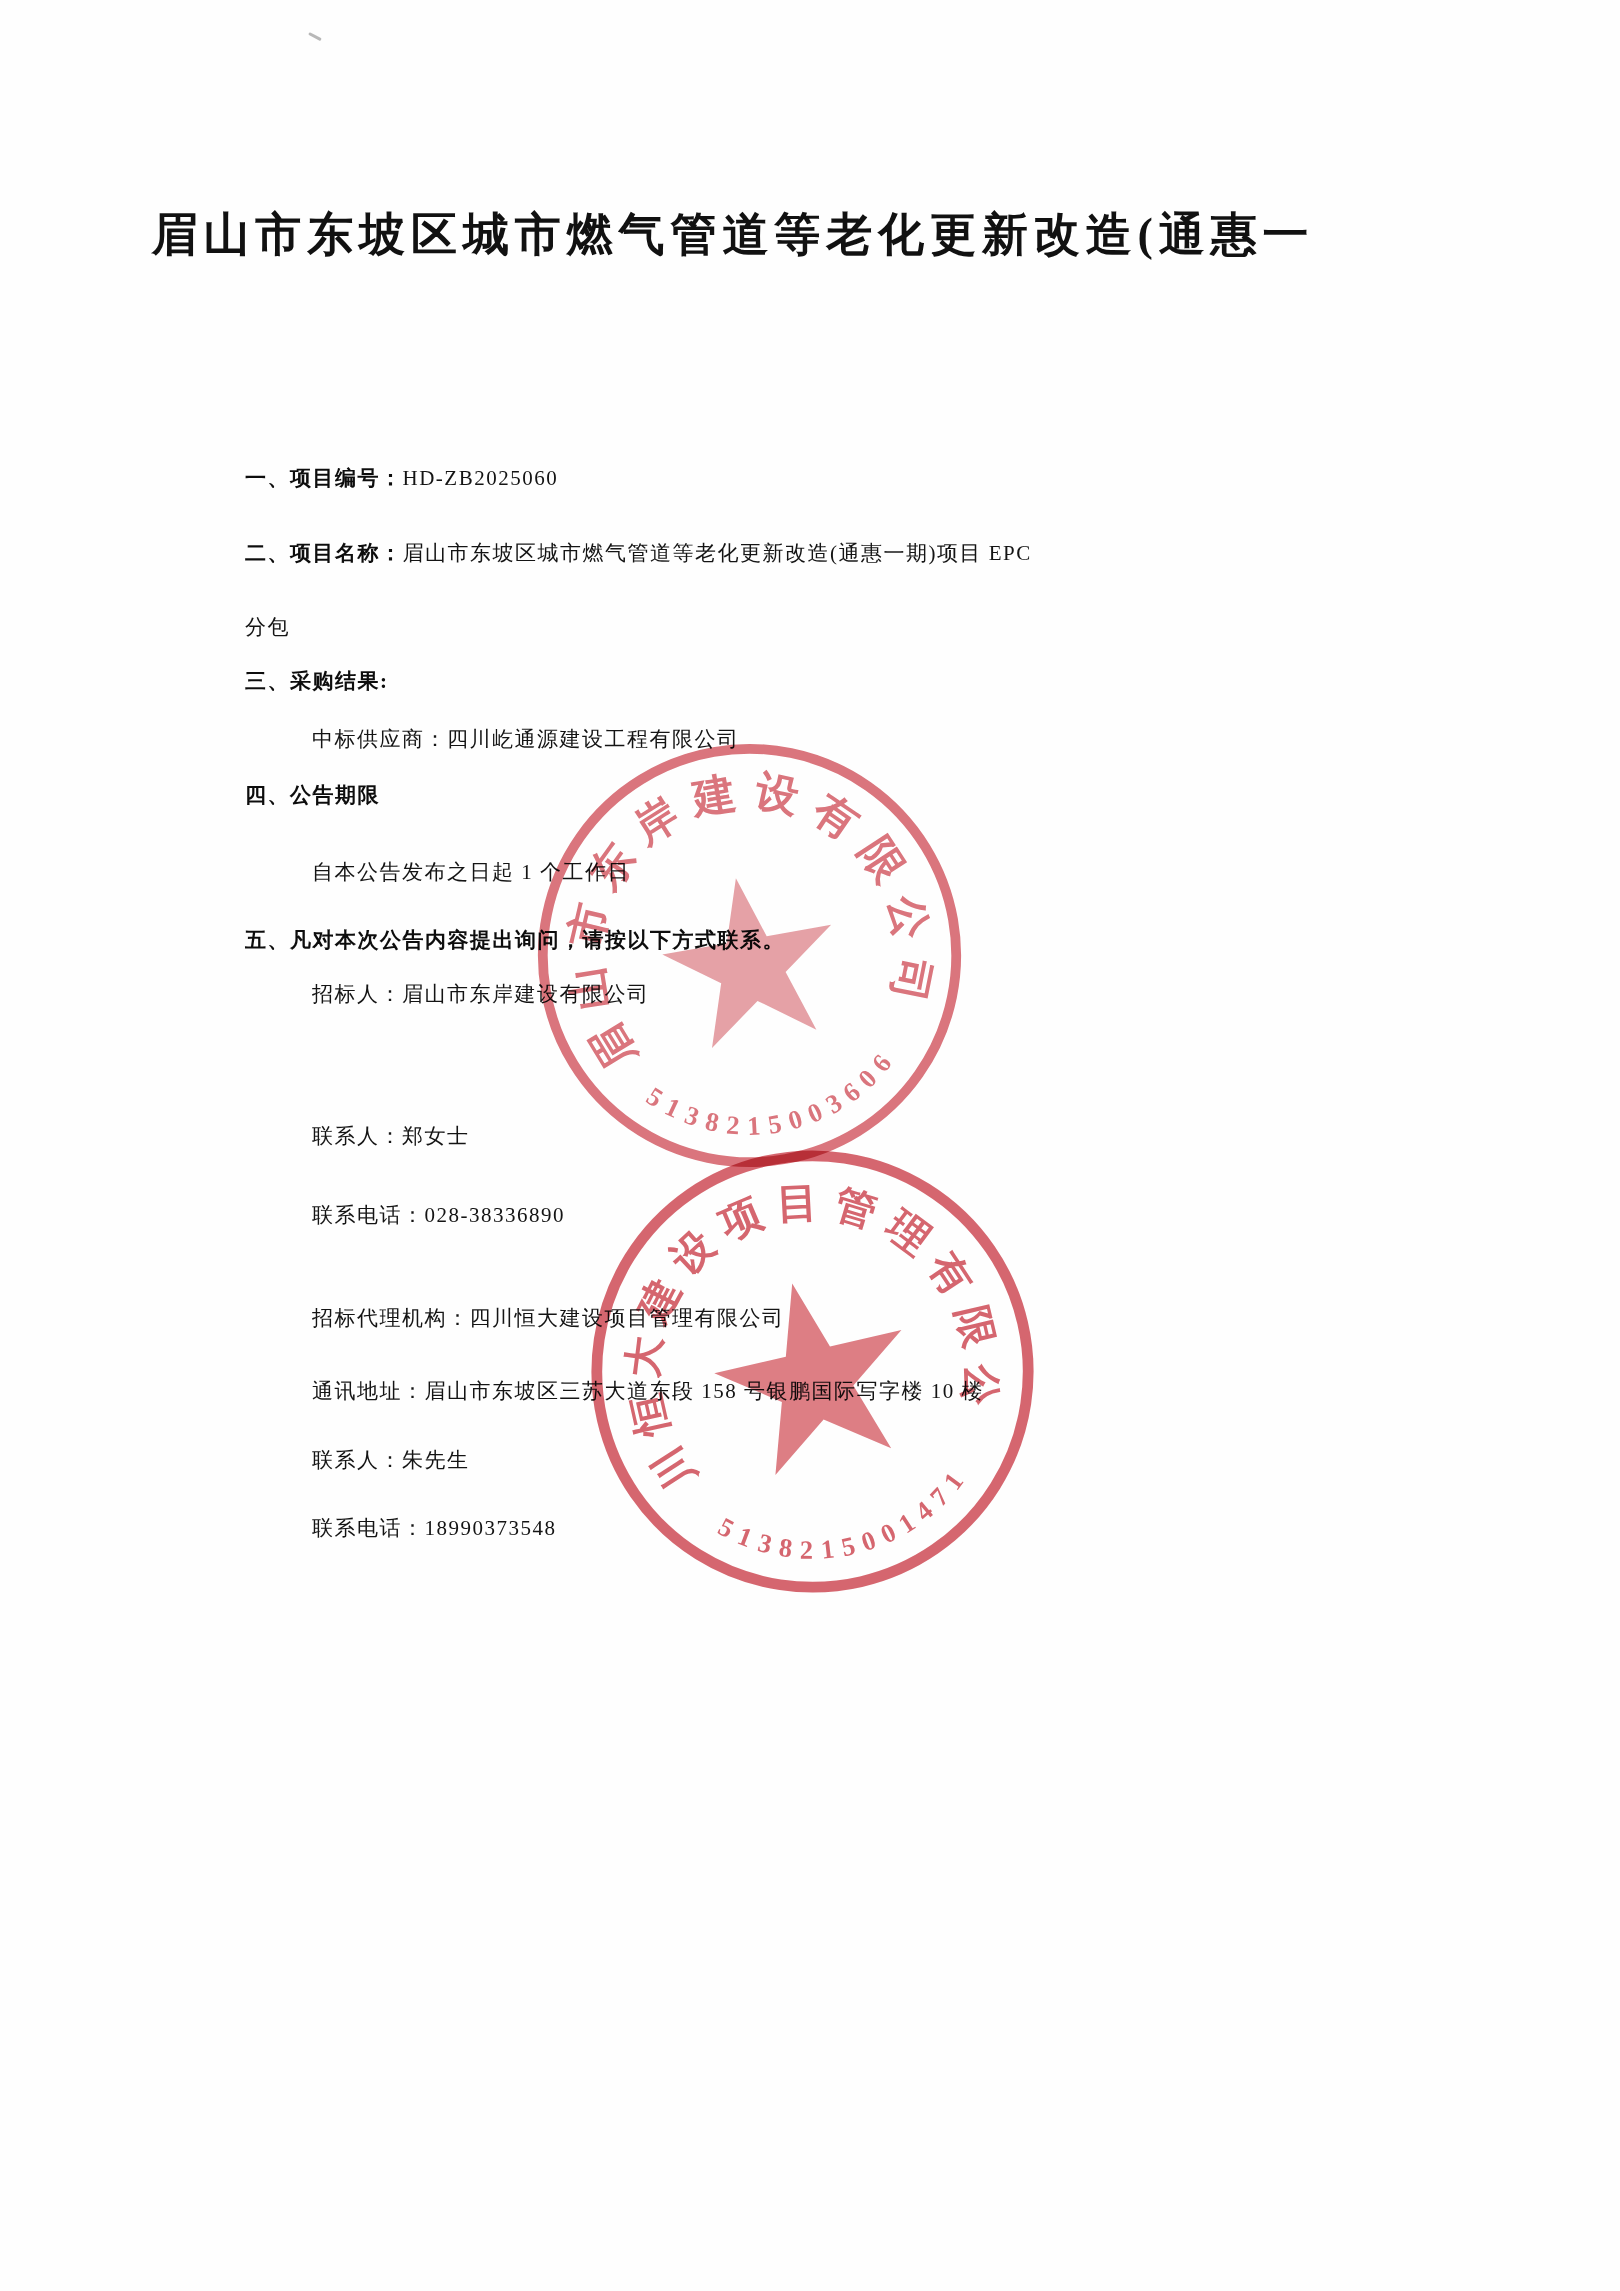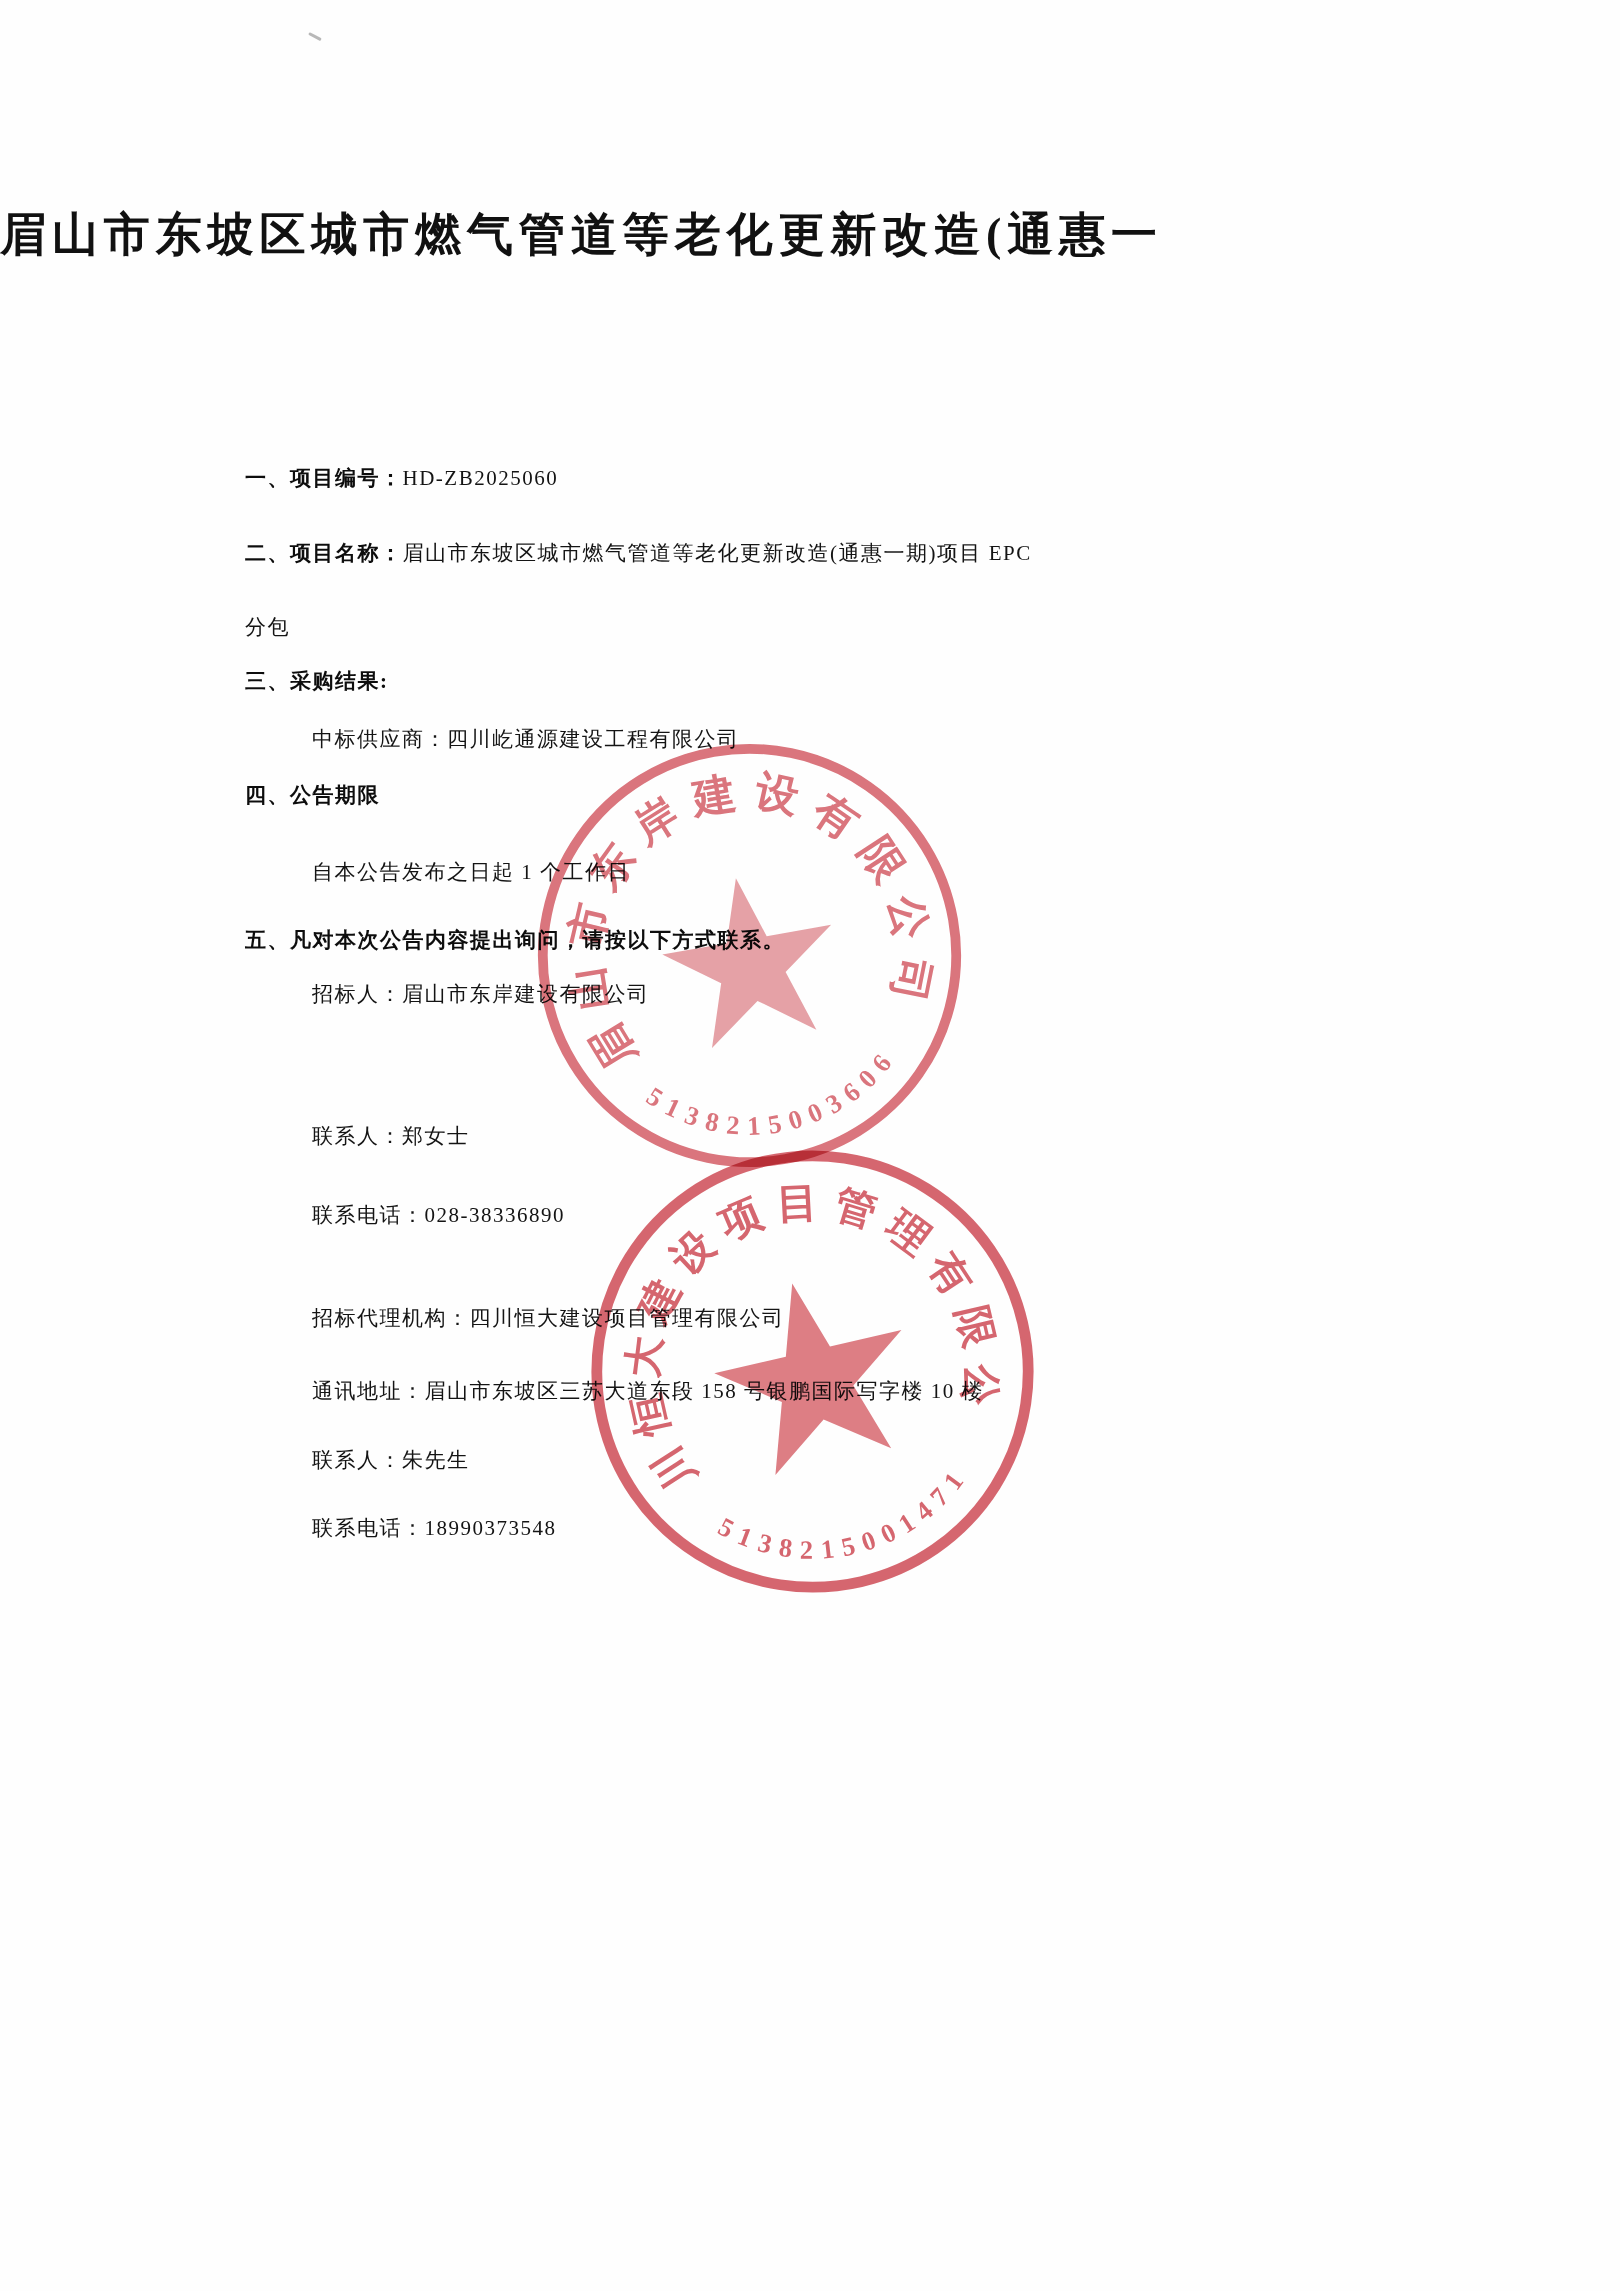--- a/index.html
+++ b/index.html
@@ -3,21 +3,21 @@
 <meta charset="utf-8">
 <style>
   html,body{margin:0;padding:0;}
   body{
     width:1620px;height:2292px;position:relative;background:#ffffff;
     font-family:"Liberation Serif","DejaVu Serif",serif;
     color:#1a1a1a;overflow:hidden;
   }
   .page{position:absolute;inset:0;background:#fefefe;}
   .title-line{
-    position:absolute;left:0;width:1466px;
+    position:absolute;left:0;width:1466px;text-align:center;
     font-weight:bold;font-size:46px;letter-spacing:5.9px;color:#111;
     white-space:nowrap;
   }
   .line{
     position:absolute;font-size:21px;white-space:nowrap;color:#141414;
     letter-spacing:1.5px;line-height:39px;
   }
   .line .b{font-weight:bold;color:#0d0d0d;}
   .seal{
     position:absolute;mix-blend-mode:multiply;opacity:0.88;

